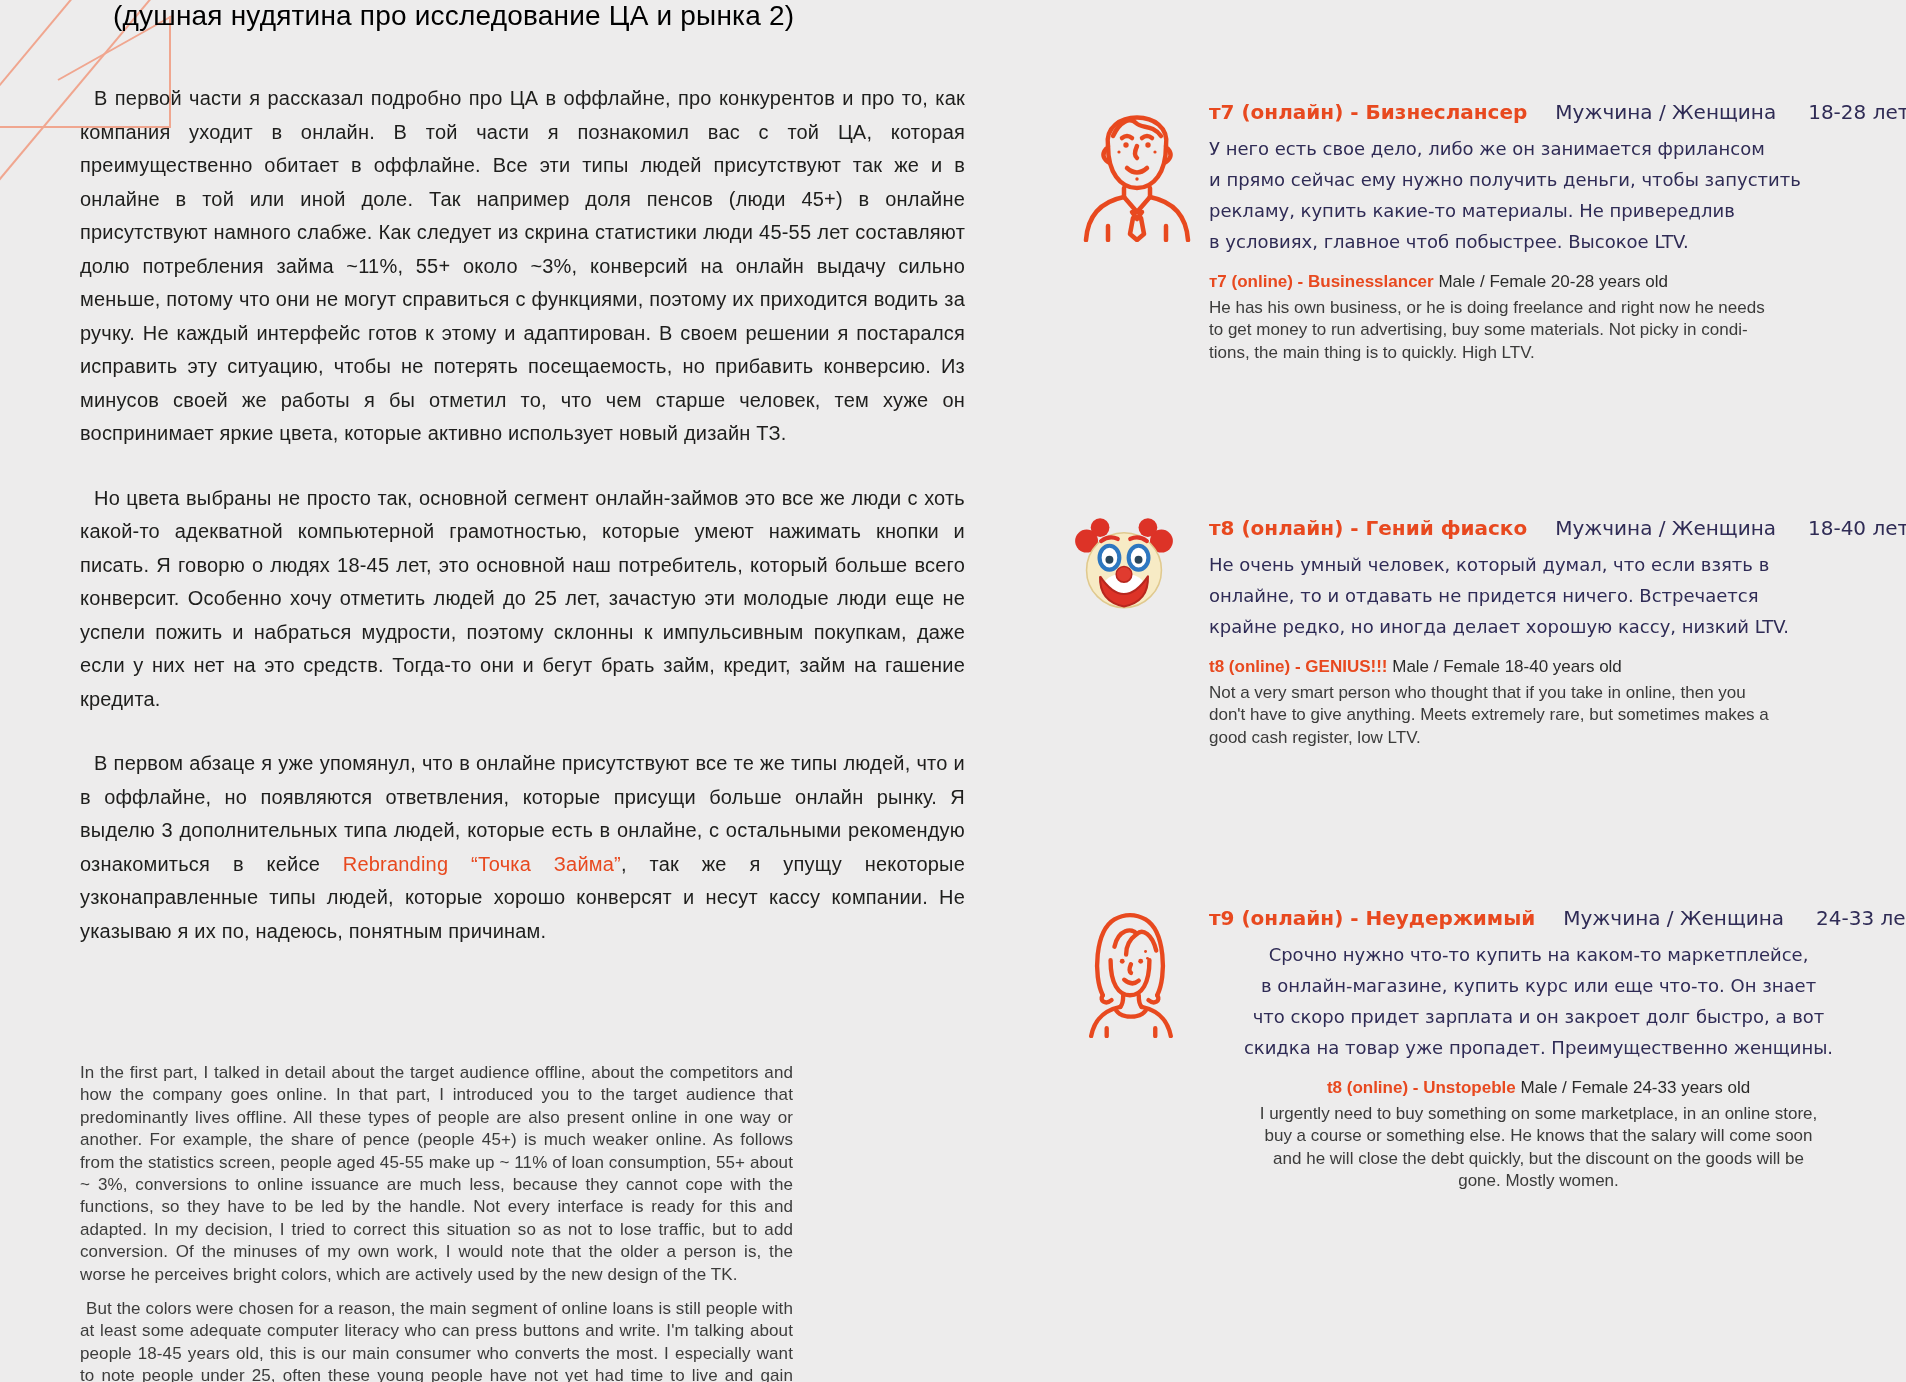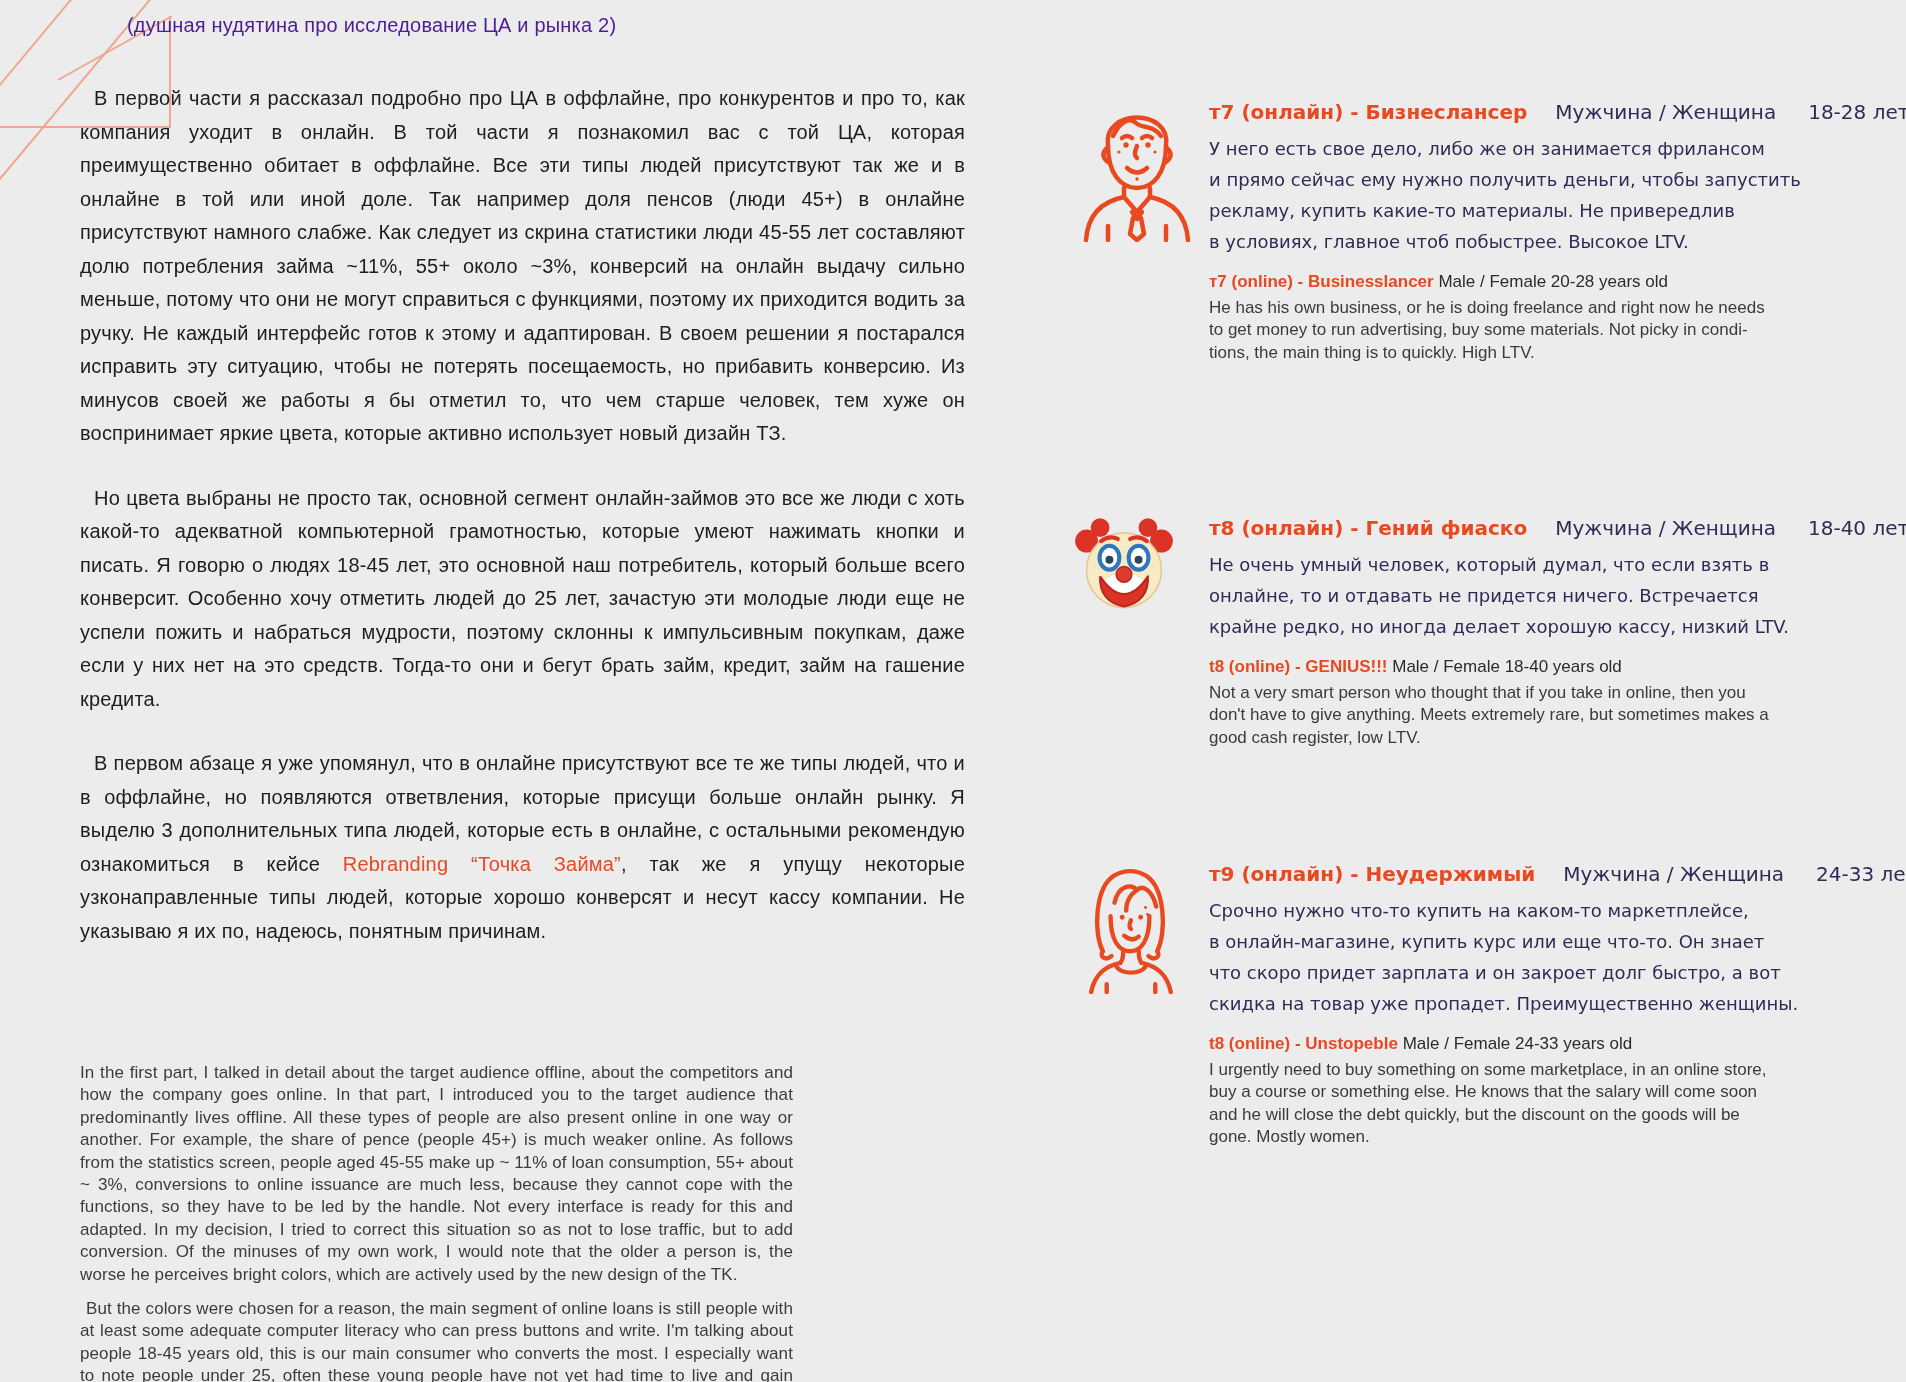--- a/index.html
+++ b/index.html
@@ -8,22 +8,22 @@
     background:#edecec;
     font-family:"Liberation Sans",sans-serif;
     color:#1d1d1b;
   }
   
   .deco{position:absolute;left:0;top:0;}
   .deco line,.deco polyline{stroke:#f0a68f;stroke-width:2;fill:none;}
 
   
   .title{
-    position:absolute;left:113px;top:0;margin:14px;
-    font-size:20px;font-weight:500;color:#4c1d95;letter-spacing:.2px;
+    position:absolute;left:113px;top:0;margin:0;
+    font-size:28px;font-weight:500;color:#000000;letter-spacing:.2px;
   }
 
   
   .article{
     position:absolute;left:80px;top:82px;width:885px;
     font-size:20px;line-height:33.5px;letter-spacing:.2px;
     text-align:justify;color:#1e1e1c;
   }
   .article p{margin:0 0 31px 0;text-indent:14px;}
   .article p:last-child{margin-bottom:12px;}
@@ -164,21 +164,21 @@
 крайне редко, но иногда делает хорошую кассу, низкий LTV.</p>
     <div class="p-en">
       <p class="p-en-head"><b>t8 (online) - GENIUS!!!</b> <span>Male / Female 18-40 years old</span></p>
       <p class="p-en-body">Not a very smart person who thought that if you take in online, then you
 don't have to give anything. Meets extremely rare, but sometimes makes a
 good cash register, low LTV.</p>
     </div>
   </div>
 </section>
 
-<section class="persona" style="top:834px;">
+<section class="persona" style="top:878px;text-align:center;">
   <div class="persona-icon" style="left:12px;top:24px;">
     <svg width="100" height="136" viewBox="0 0 100 140">
       <g class="icon-stroke">
         <path d="M22,96 C12,76 14,30 34,18 C44,12 56,12 66,18 C86,30 88,76 78,96"></path>
         <path d="M22,96 C18,102 25,106 31,101"></path>
         <path d="M78,96 C82,102 75,106 69,101"></path>
         <path d="M34,46 C38,28 52,26 57,33 C50,38 46,46 46,54"></path>
         <path d="M57,33 C63,27 73,33 77,50"></path>
         <path d="M30,60 C30,84 38,96 50,96 C62,96 70,84 70,60"></path>
         <path d="M51,64 q-3,7 0,9"></path>

